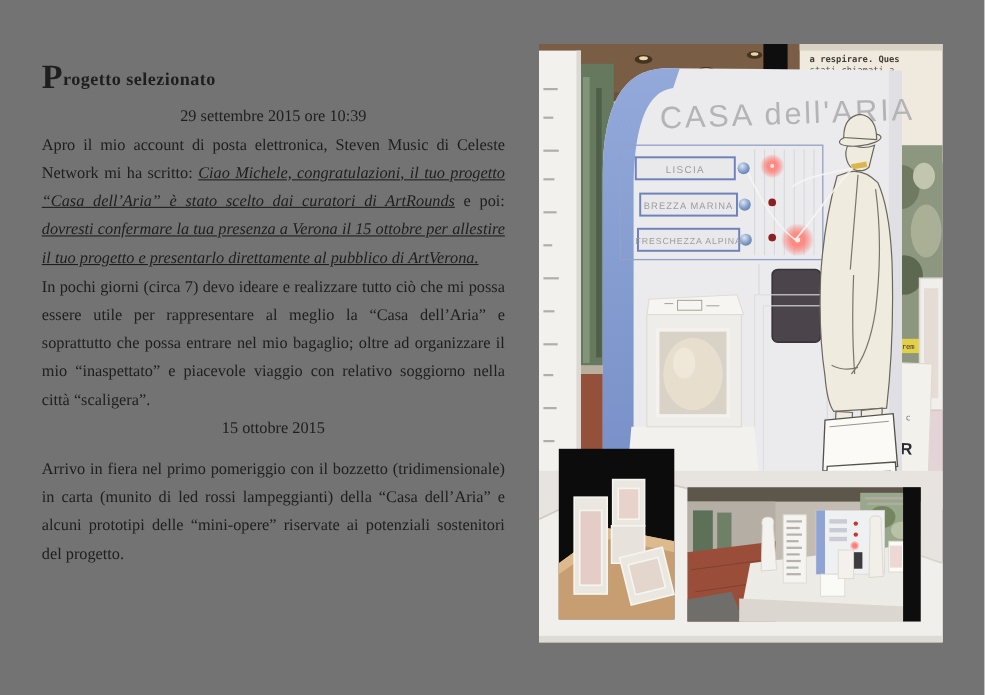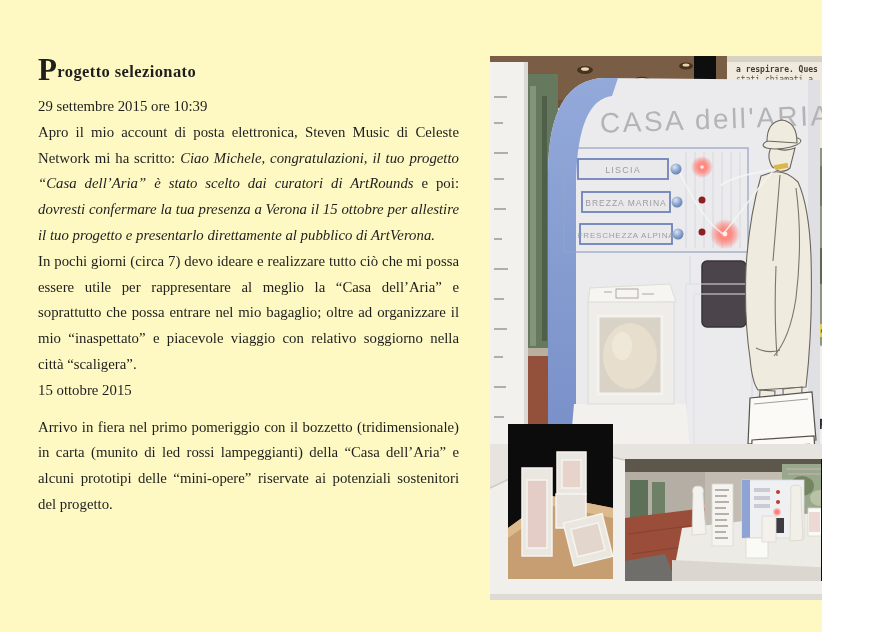--- a/index.html
+++ b/index.html
@@ -1,27 +1,27 @@
 <!DOCTYPE html>
 <html><head>
 <meta charset="utf-8">
 <style>
   html,body{margin:0;padding:0;background:#ffffff;}
-  .page{position:relative;width:822px;height:632px;background:#fef9c3;overflow:hidden;
+  .page{position:relative;width:895px;height:632px;background:#737373;overflow:hidden;
         font-family:"Liberation Serif", serif;color:#1e1e1e;}
   .article{position:absolute;left:38px;top:54px;width:421px;font-size:14.8px;
            line-height:25.8px;text-align:justify;}
   .article h1{margin:0 0 9px 0;font-size:16.5px;font-weight:bold;letter-spacing:.4px;}
   .dropcap{font-size:31px;font-weight:bold;line-height:1;vertical-align:-3px;}
-  .date-line{text-align:left;margin:0 0 16px 0;}
+  .date-line{text-align:center;margin:0 0 16px 0;}
   .date-line.second{margin:0;}
   .article p{margin:0;}
-  .quote{font-style:italic;}
+  .quote{font-style:italic;text-decoration:underline;}
   .after-date{margin-top:11px !important;}
-  .photo{position:absolute;left:490px;top:56px;width:367px;height:544px;}
+  .photo{position:absolute;left:490px;top:40px;width:367px;height:544px;}
   .photo svg{display:block;}
   text{user-select:none;}
 </style>
 </head>
 <body>
 <div class="page">
 
   <div class="article">
     <h1><span class="dropcap">P</span><span>rogetto selezionato</span></h1>
     <p class="date-line">29 settembre 2015 ore 10:39</p>

